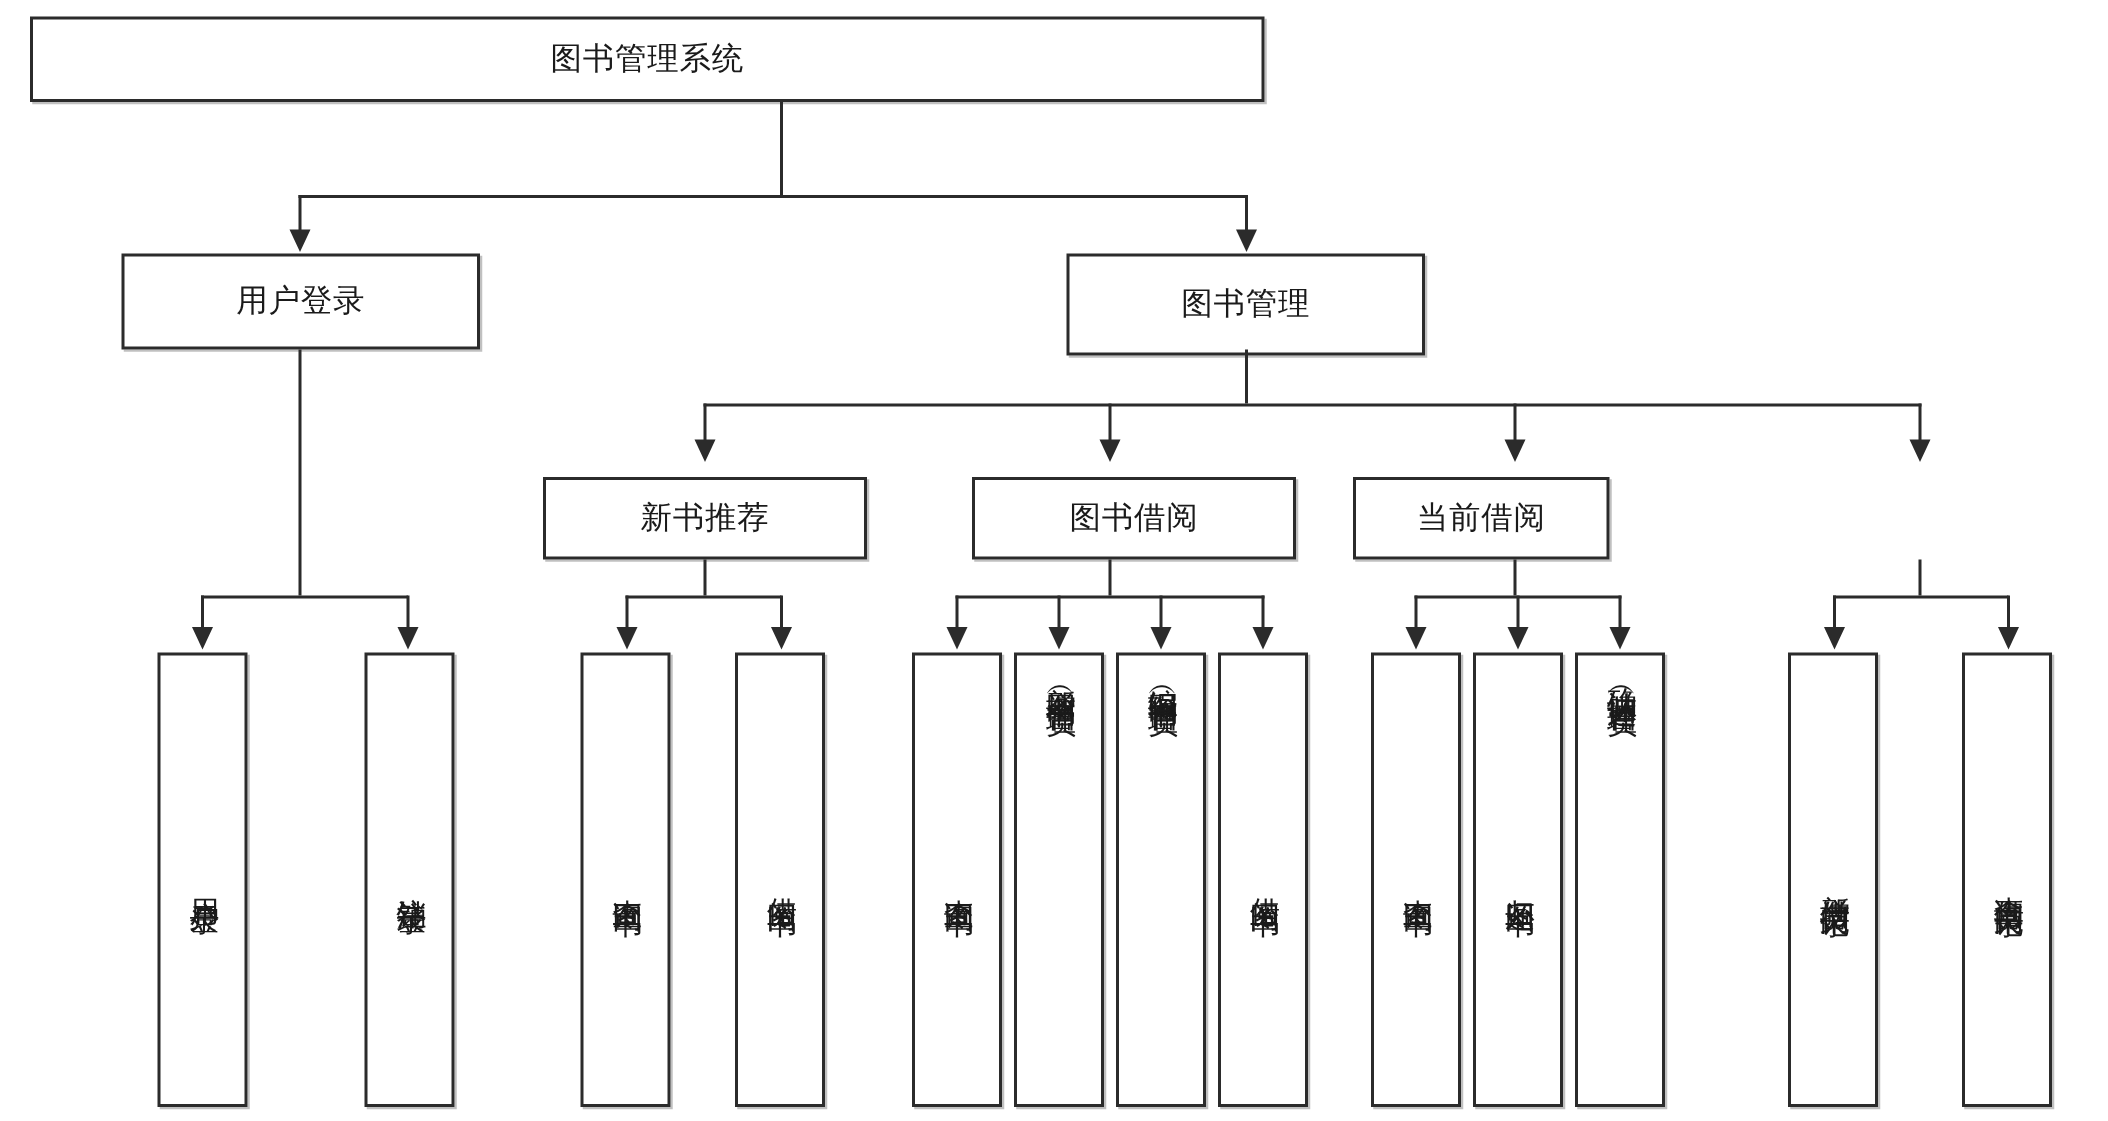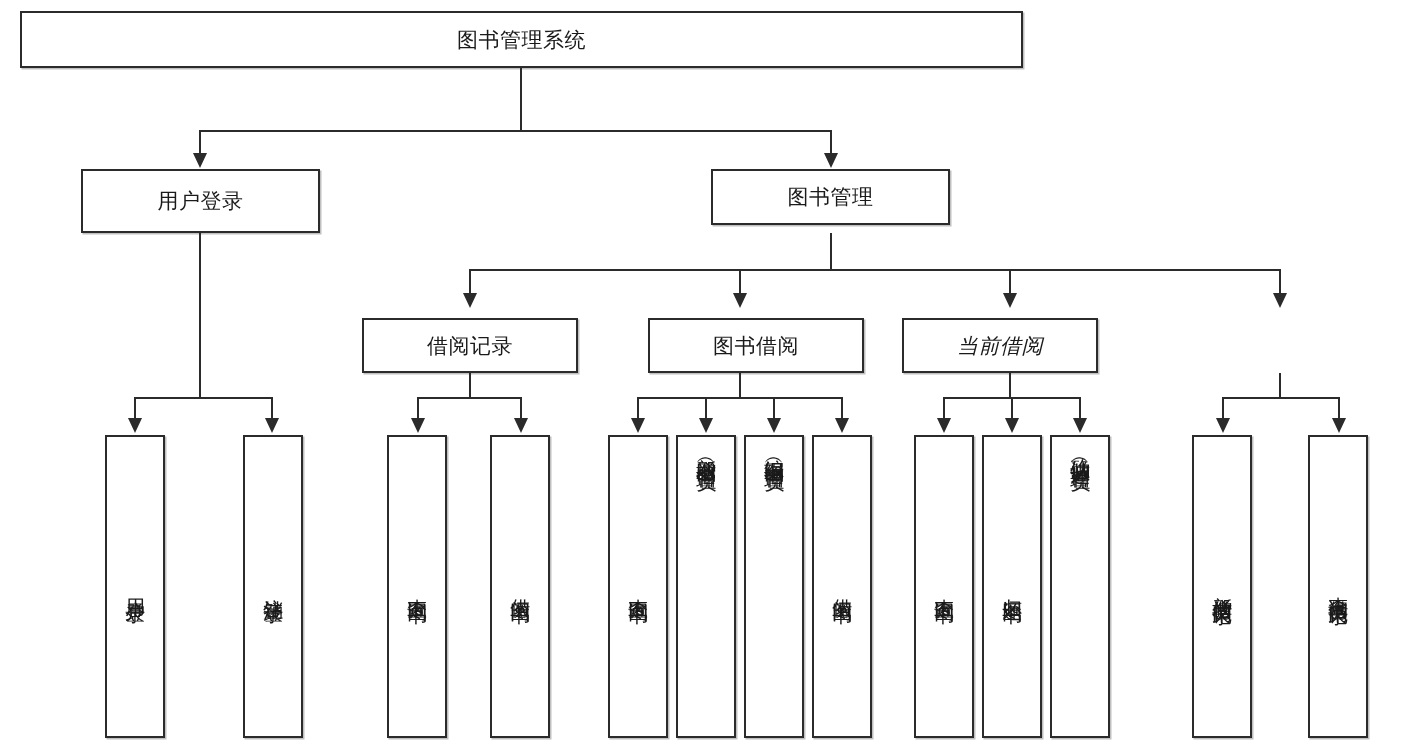--- a/index.html
+++ b/index.html
@@ -84,38 +84,38 @@
     color: #c9c9c9;
     white-space: nowrap;
     font-family: "Liberation Sans", "DejaVu Sans", sans-serif;
   }
 </style>
 </head>
 <body>
 
 <div id="canvas">
 
-  <div class="node h-node" style="left:20px; top:11px; width:1003px; height:57px;">
+  <div class="node h-node" style="left:20px; top:11px; width:823px; height:57px;">
     <span class="node-label">图书管理系统</span>
   </div>
 
   <div class="edge-v" style="left:520px; top:68px; width:2px; height:62px;"></div>
 
   <div class="edge-h" style="left:199px; top:130px; width:632px; height:2px;"></div>
 
   <div class="edge-v" style="left:199px; top:130px; height:25px;"></div>
   <div class="arrow" style="left:193px; top:153px;"></div>
   <div class="edge-v" style="left:830px; top:130px; height:25px;"></div>
   <div class="arrow" style="left:824px; top:153px;"></div>
 
   <div class="node h-node" style="left:81px; top:169px; width:239px; height:64px;">
     <span class="node-label">用户登录</span>
   </div>
 
-  <div class="node h-node" style="left:711px; top:169px; width:239px; height:56px;">
+  <div class="node h-node" style="left:711px; top:169px; width:239px; height:68px;">
     <span class="node-label">图书管理</span>
   </div>
 
   <div class="edge-v" style="left:199px; top:233px; height:164px;"></div>
   <div class="edge-h" style="left:134px; top:397px; width:138px; height:2px;"></div>
   <div class="edge-v" style="left:134px; top:397px; height:22px;"></div>
   <div class="arrow" style="left:128px; top:418px;"></div>
   <div class="edge-v" style="left:271px; top:397px; height:22px;"></div>
   <div class="arrow" style="left:265px; top:418px;"></div>
 
@@ -124,26 +124,26 @@
   <div class="edge-v" style="left:469px; top:269px; height:26px;"></div>
   <div class="arrow" style="left:463px; top:293px;"></div>
   <div class="edge-v" style="left:739px; top:269px; height:26px;"></div>
   <div class="arrow" style="left:733px; top:293px;"></div>
   <div class="edge-v" style="left:1009px; top:269px; height:26px;"></div>
   <div class="arrow" style="left:1003px; top:293px;"></div>
   <div class="edge-v" style="left:1279px; top:269px; height:26px;"></div>
   <div class="arrow" style="left:1273px; top:293px;"></div>
 
   <div class="node h-node" style="left:362px; top:318px; width:216px; height:55px;">
-    <span class="node-label">借阅记录</span>
+    <span class="node-label">新书推荐</span>
   </div>
   <div class="node h-node" style="left:632px; top:318px; width:216px; height:55px;margin-left:16px;">
     <span class="node-label">图书借阅</span>
   </div>
-  <div class="node h-node" style="left:902px; top:318px; width:196px; height:55px;font-style:italic;">
+  <div class="node h-node" style="left:902px; top:318px; width:171px; height:55px;">
     <span class="node-label">当前借阅</span>
   </div>
 
   <div class="edge-v" style="left:469px; top:373px; height:24px;"></div>
   <div class="edge-h" style="left:417px; top:397px; width:104px; height:2px;"></div>
   <div class="edge-v" style="left:417px; top:397px; height:22px;"></div>
   <div class="arrow" style="left:411px; top:418px;"></div>
   <div class="edge-v" style="left:520px; top:397px; height:22px;"></div>
   <div class="arrow" style="left:514px; top:418px;"></div>
 

